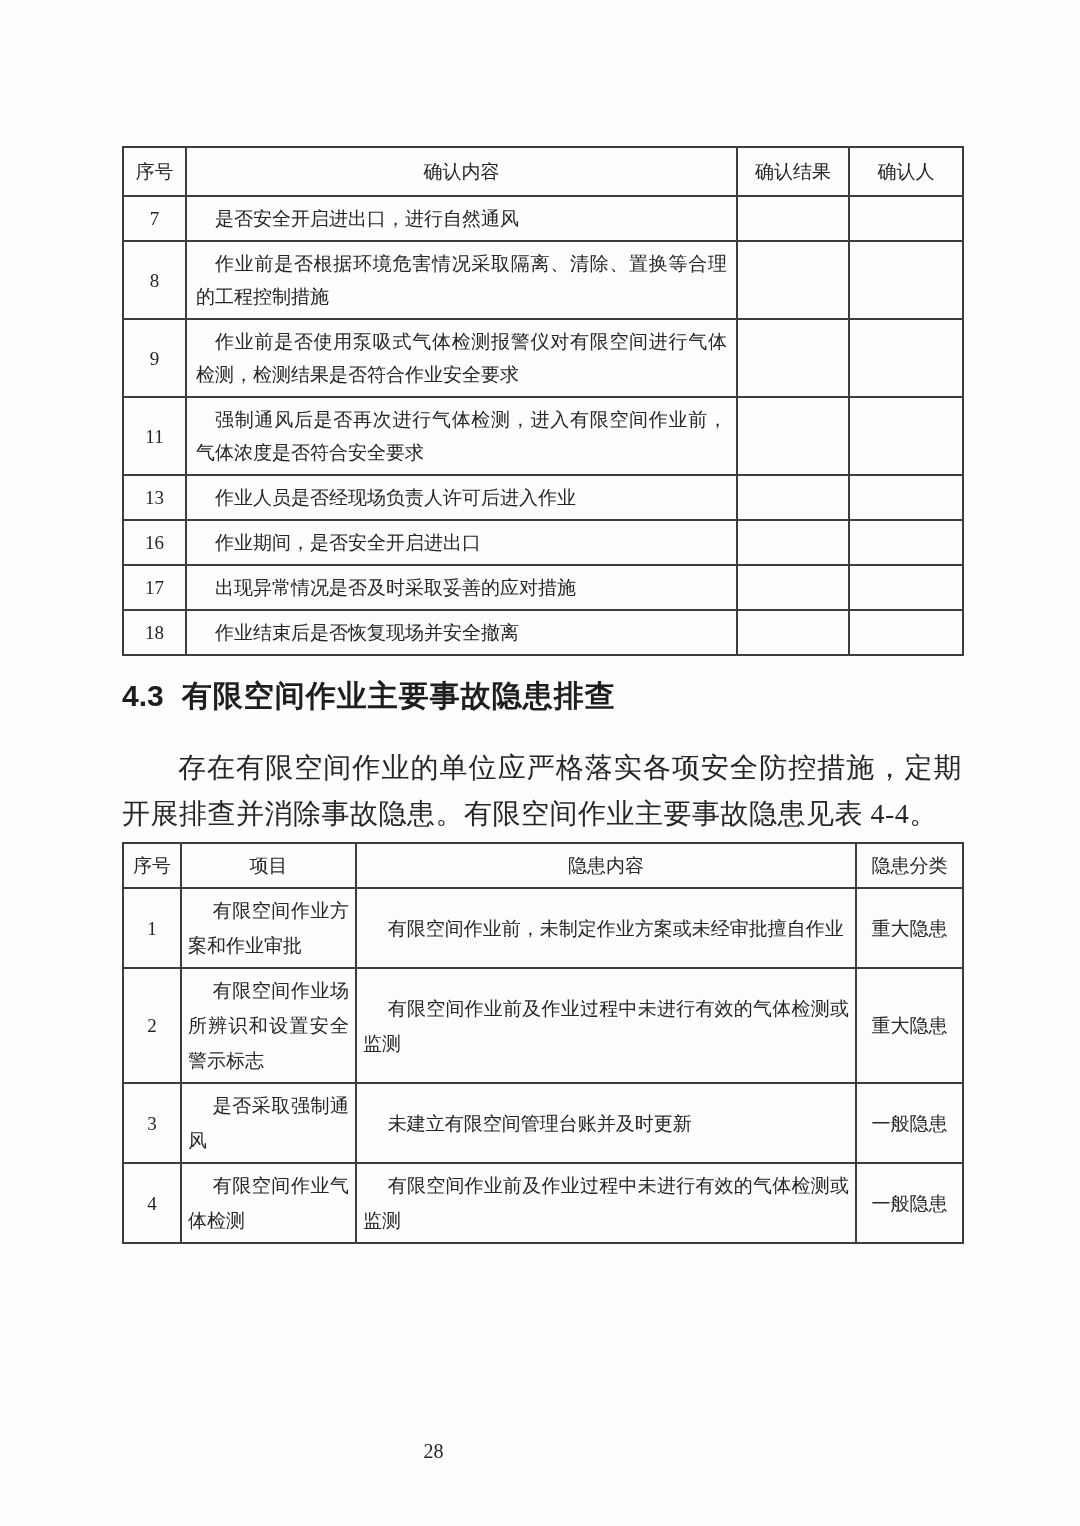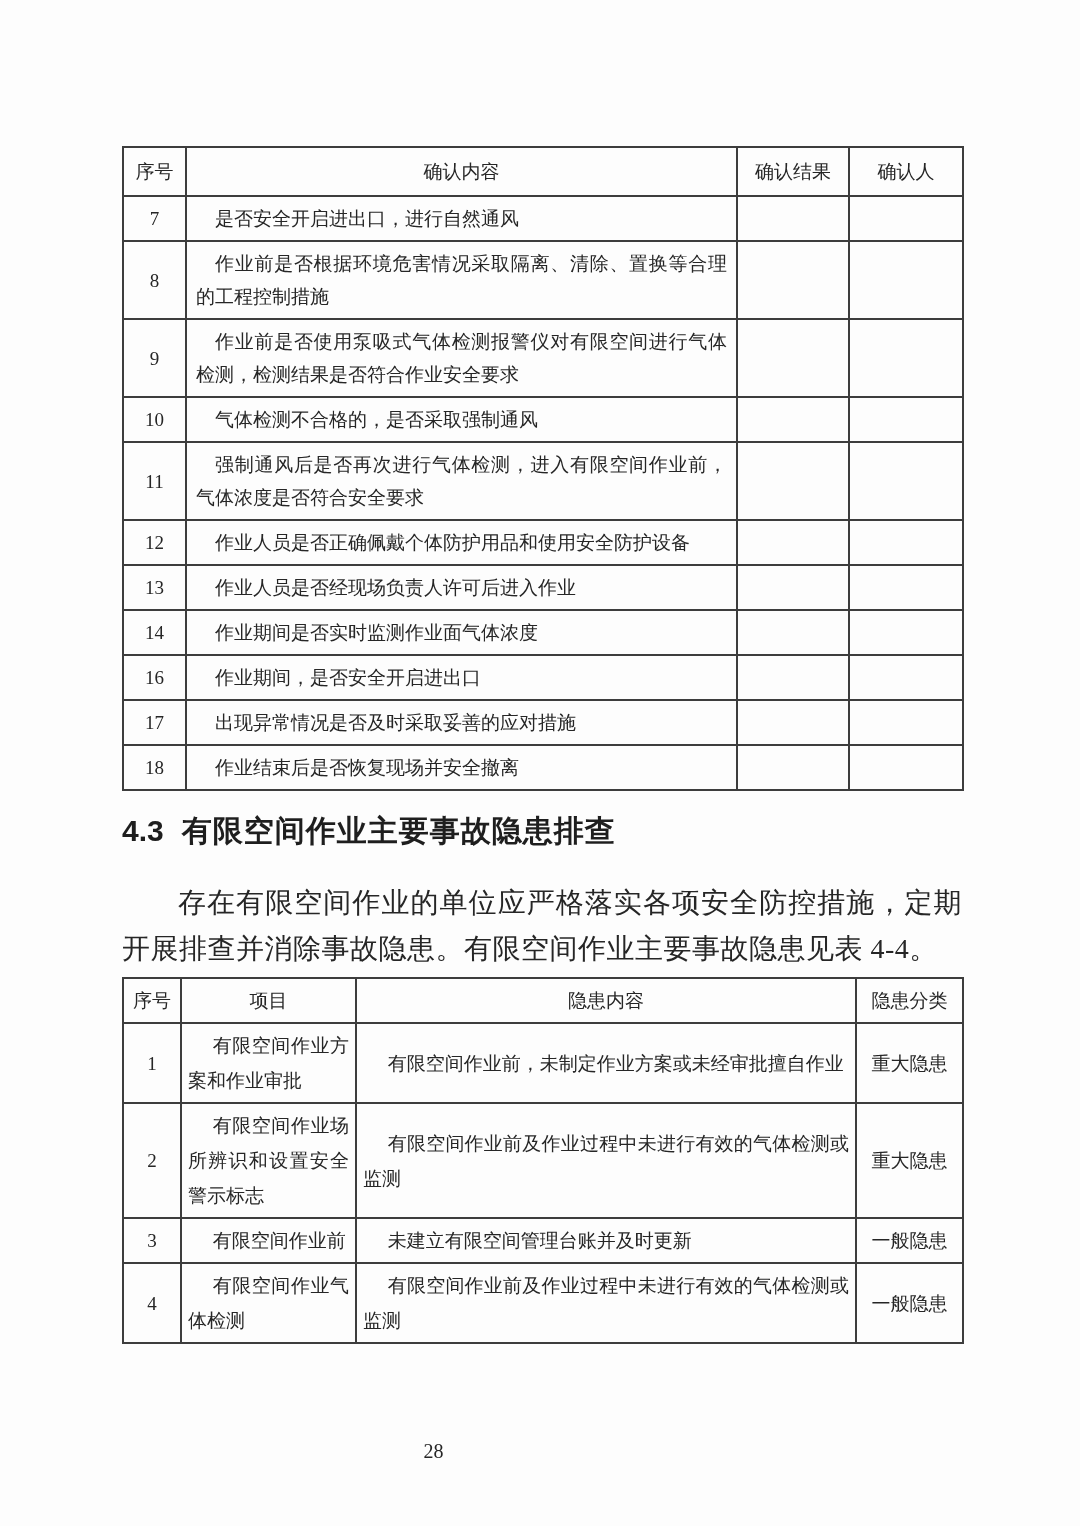--- a/index.html
+++ b/index.html
@@ -117,46 +117,28 @@
             <td class="c-result"></td>
             <td class="c-confirmer"></td>
           </tr>
           <tr>
             <td class="c-no">9</td>
             <td class="c-content">作业前是否使用泵吸式气体检测报警仪对有限空间进行气体检测，检测结果是否符合作业安全要求</td>
             <td class="c-result"></td>
             <td class="c-confirmer"></td>
           </tr>
           <tr>
-            <td class="c-no">10</td>
-            <td class="c-content">气体检测不合格的，是否采取强制通风</td>
-            <td class="c-result"></td>
-            <td class="c-confirmer"></td>
-          </tr>
-          <tr>
             <td class="c-no">11</td>
             <td class="c-content">强制通风后是否再次进行气体检测，进入有限空间作业前，气体浓度是否符合安全要求</td>
             <td class="c-result"></td>
             <td class="c-confirmer"></td>
           </tr>
           <tr>
-            <td class="c-no">12</td>
-            <td class="c-content">作业人员是否正确佩戴个体防护用品和使用安全防护设备</td>
-            <td class="c-result"></td>
-            <td class="c-confirmer"></td>
-          </tr>
-          <tr>
             <td class="c-no">13</td>
             <td class="c-content">作业人员是否经现场负责人许可后进入作业</td>
-            <td class="c-result"></td>
-            <td class="c-confirmer"></td>
-          </tr>
-          <tr>
-            <td class="c-no">14</td>
-            <td class="c-content">作业期间是否实时监测作业面气体浓度</td>
             <td class="c-result"></td>
             <td class="c-confirmer"></td>
           </tr>
           <tr>
             <td class="c-no">16</td>
             <td class="c-content">作业期间，是否安全开启进出口</td>
             <td class="c-result"></td>
             <td class="c-confirmer"></td>
           </tr>
           <tr>
@@ -202,21 +184,21 @@
             <td class="c-category">重大隐患</td>
           </tr>
           <tr>
             <td class="c-no">2</td>
             <td class="c-item">有限空间作业场所辨识和设置安全警示标志</td>
             <td class="c-hazard">有限空间作业前及作业过程中未进行有效的气体检测或监测</td>
             <td class="c-category">重大隐患</td>
           </tr>
           <tr>
             <td class="c-no">3</td>
-            <td class="c-item">有限空间作业前</td>
+            <td class="c-item">是否采取强制通风</td>
             <td class="c-hazard">未建立有限空间管理台账并及时更新</td>
             <td class="c-category">一般隐患</td>
           </tr>
           <tr>
             <td class="c-no">4</td>
             <td class="c-item">有限空间作业气体检测</td>
             <td class="c-hazard">有限空间作业前及作业过程中未进行有效的气体检测或监测</td>
             <td class="c-category">一般隐患</td>
           </tr>
         </tbody>

